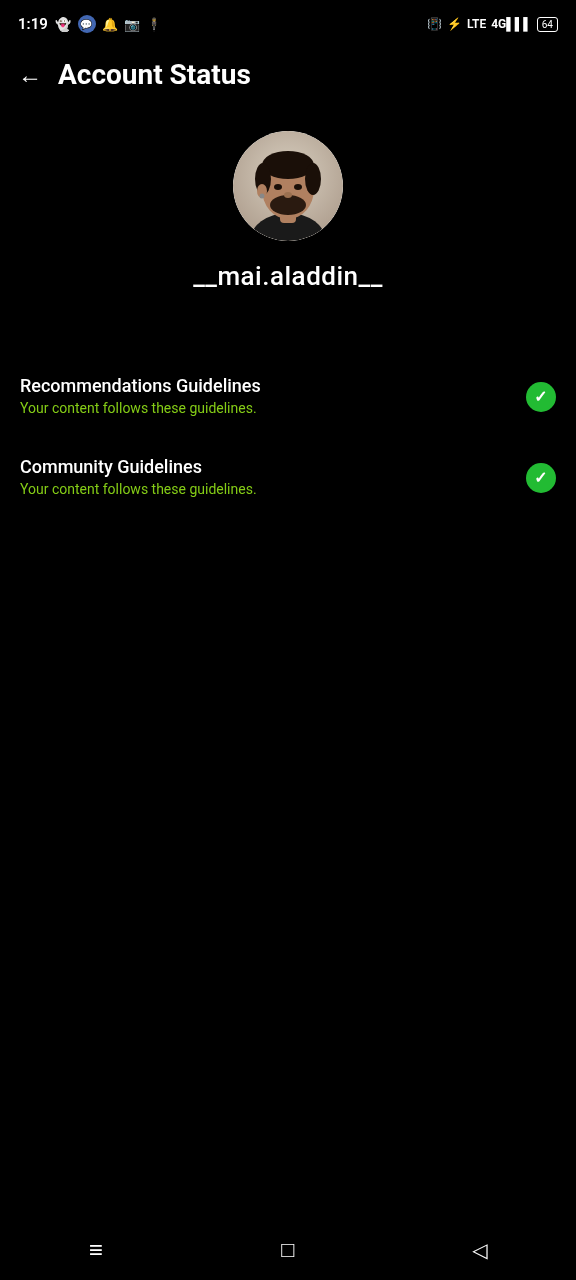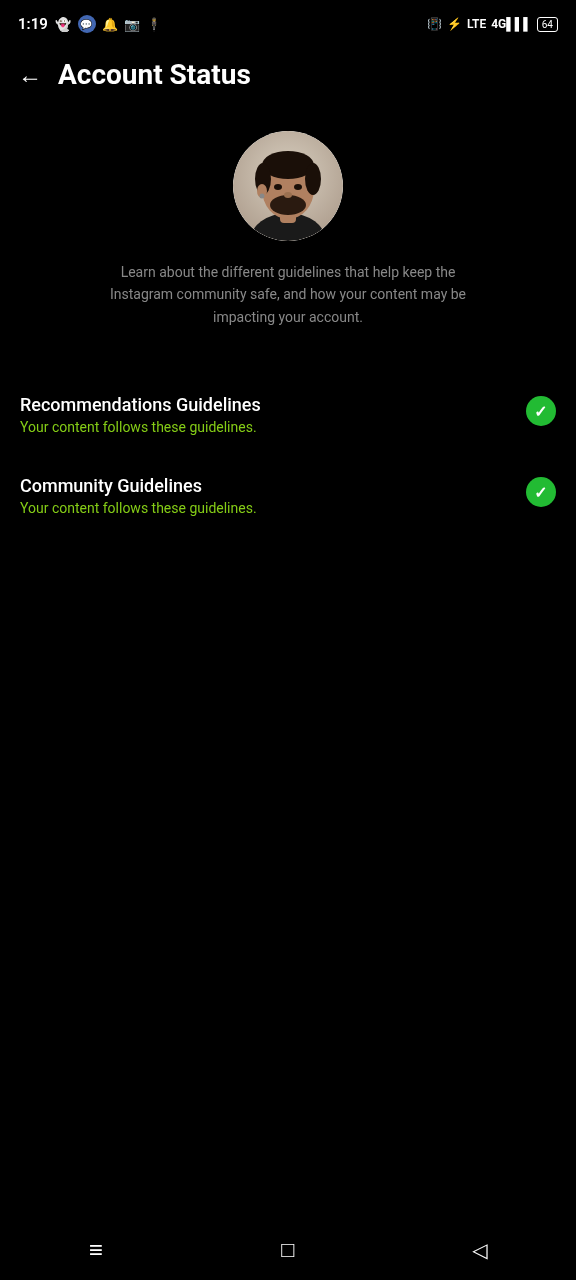--- a/index.html
+++ b/index.html
@@ -110,21 +110,21 @@
     }
 
     
     .guidelines-section {
       padding: 30px 20px 20px 20px;
     }
 
     .guideline-item {
       display: flex;
       justify-content: space-between;
-      align-items: flex-start;
+      align-items: center;
       padding: 16px 0;
       border-bottom: none;
     }
 
     .guideline-item + .guideline-item {
       margin-top: 8px;
     }
 
     .guideline-text {
       flex: 1;
@@ -282,22 +282,22 @@
       <ellipse cx="55" cy="74" rx="18" ry="10" fill="#2a1a10" clip-path="url(#circle-clip)"></ellipse>
 
       <ellipse cx="55" cy="64" rx="4" ry="3" fill="#9a7050" clip-path="url(#circle-clip)"></ellipse>
 
       <ellipse cx="29" cy="60" rx="5" ry="7" fill="#b08060" clip-path="url(#circle-clip)"></ellipse>
 
       <circle cx="29" cy="65" r="2.5" fill="#888888" clip-path="url(#circle-clip)"></circle>
     </svg>
   </div>
 
-
-  <div class="description">Learn about the different guidelines that help keep the Instagram community safe, and how your content may be impacting your account.</div>
+  <div class="username">__mai.aladdin__</div>
+
 </div>
 
 <div class="guidelines-section">
 
   <div class="guideline-item">
     <div class="guideline-text">
       <div class="guideline-title">Recommendations Guidelines</div>
       <div class="guideline-subtitle">Your content follows these guidelines.</div>
     </div>
     <div class="check-icon"></div>

